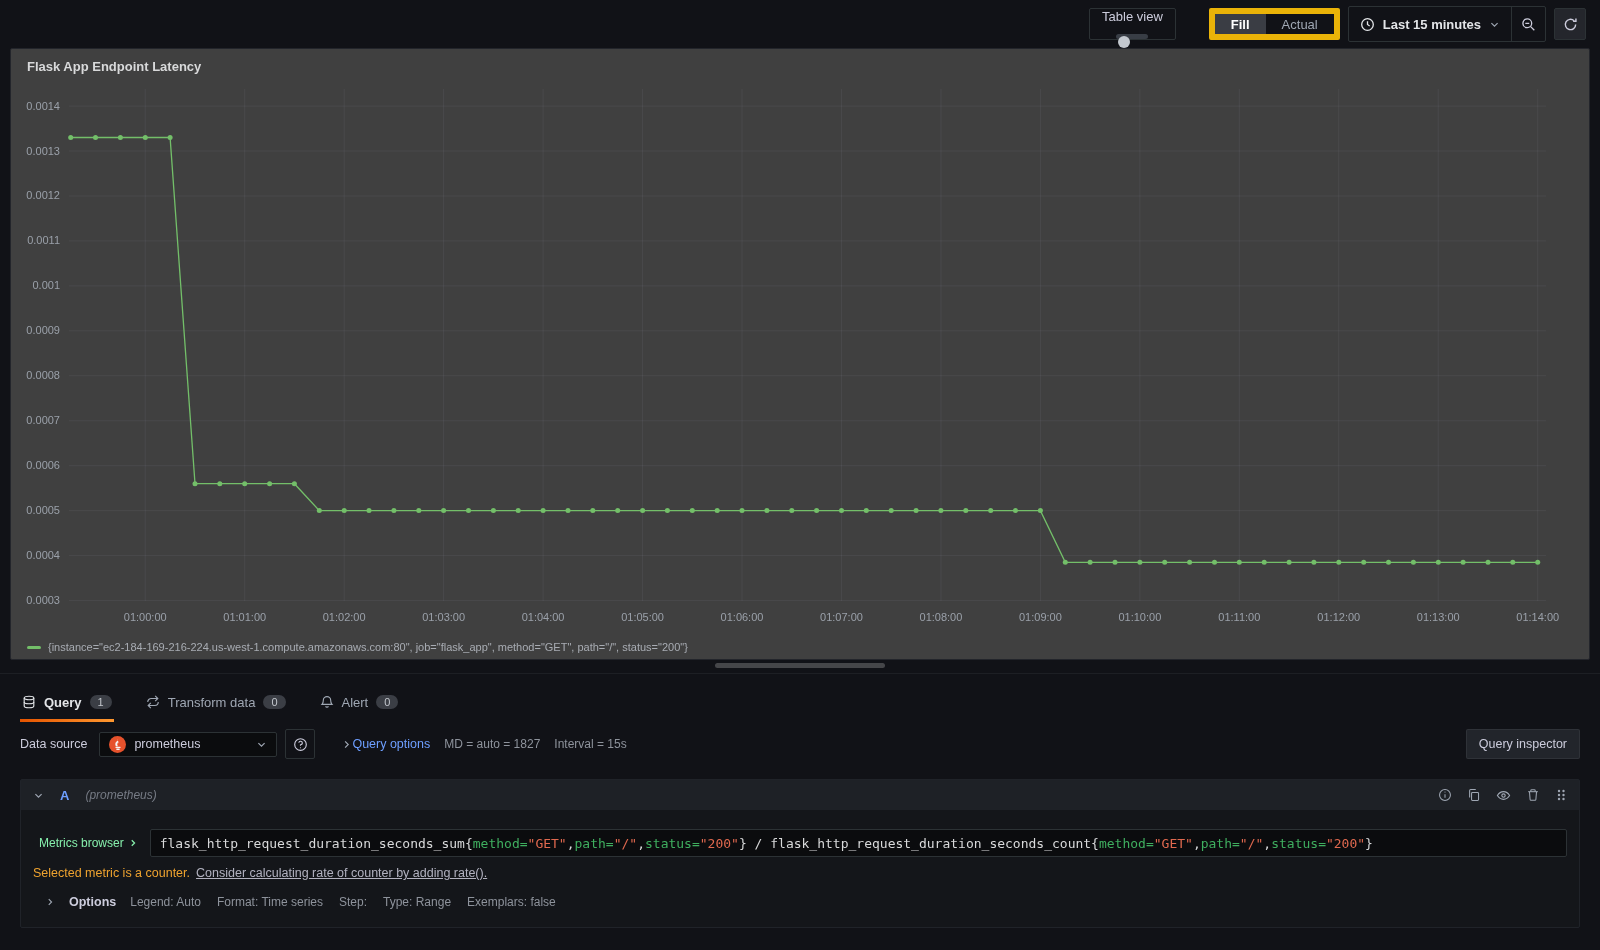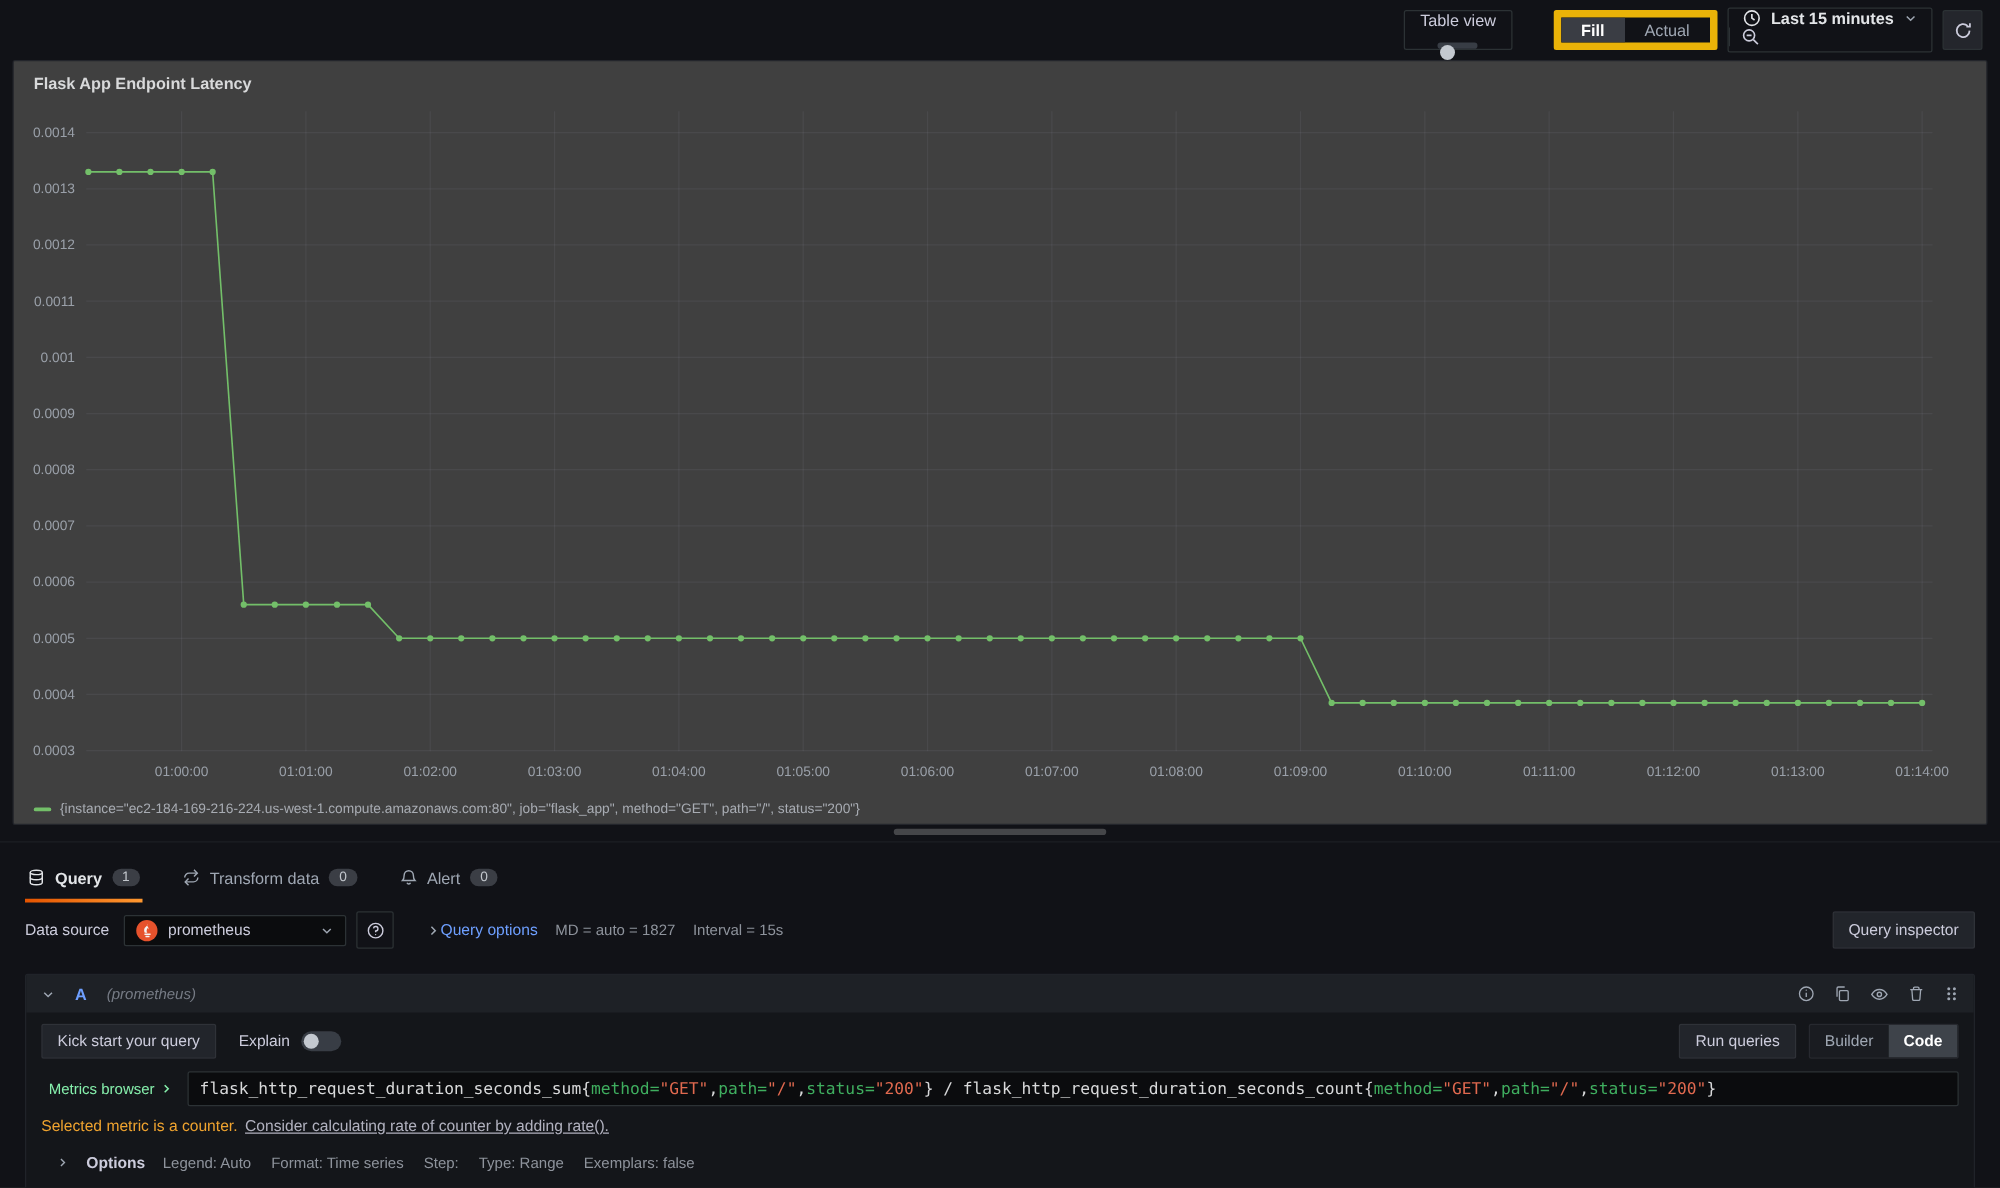--- a/index.html
+++ b/index.html
@@ -7,21 +7,21 @@
   body { width:1600px; height:950px; overflow:hidden; font-family:"Liberation Sans",sans-serif; color:#ccccdc; }
 
   
   .topbar { height:48px; display:flex; align-items:center; justify-content:flex-end; gap:8px; padding:0 14px; }
   .tv-box { display:flex; align-items:center; gap:10px; height:32px; border:1px solid #2c3235; border-radius:2px; padding:0 12px; font-size:13px; color:#ccccdc;flex-direction:column; }
   .toggle { width:32px; height:16px; border-radius:9px; background:#383d45; position:relative; cursor:pointer; }
   .toggle::after { content:''; position:absolute; left:2px; top:2px; width:12px; height:12px; border-radius:50%; background:#c3c8cf; }
   .seg-group { display:flex; height:32px; border:6px solid #eab308; border-radius:2px; overflow:hidden;margin-left:25px; }
   .seg { padding:0 16px; display:flex; align-items:center; font-size:13px; color:#9fa7b3; cursor:pointer; }
   .seg.active { background:#3a3d44; color:#ffffff; font-weight:700; }
-  .time-group { display:flex; height:36px; border:1px solid #2c3235; border-radius:2px; overflow:hidden;flex-direction:column; }
+  .time-group { display:flex; height:36px; border:1px solid #2c3235; border-radius:2px; overflow:hidden; }
   .time-btn { display:flex; align-items:center; gap:8px; padding:0 11px; color:#e3e5e8; font-size:13px; font-weight:700; cursor:pointer; }
   .time-btn .chev { color:#9fa7b3; display:flex; }
   .zoom-btn { display:flex; align-items:center; padding:0 9px; border-left:1px solid #2c3235; color:#ccccdc; cursor:pointer; }
   .refresh-btn { width:32px; height:32px; border:1px solid #2c3235; background:#24262c; border-radius:2px; display:flex; align-items:center; justify-content:center; color:#ccccdc; cursor:pointer; }
   .ticon { display:flex; align-items:center; }
 
   
   .panel { margin:0 10px; height:612px; background:#404040; border:1px solid #23252b; border-radius:2px; position:relative; }
   .panel-title { position:absolute; top:10px; left:16px; font-size:13px; font-weight:600; color:#d8d9da; z-index:2; }
   #chart { position:absolute; top:0; left:0; }
@@ -373,34 +373,20 @@
               <circle cx="4" cy="7" r="1.2"></circle>
               <circle cx="8.5" cy="7" r="1.2"></circle>
               <circle cx="4" cy="11" r="1.2"></circle>
               <circle cx="8.5" cy="11" r="1.2"></circle>
             </svg>
         </span>
       </span>
     </div>
 
     <div class="qbody">
-      <div class="qtoolbar">
-        <span class="btn">Kick start your query</span>
-        <span class="explain-wrap">
-          <span>Explain</span>
-          <span class="toggle"></span>
-        </span>
-        <span class="qtb-right">
-          <span class="btn">Run queries</span>
-          <span class="mini-seg">
-            <span class="seg">Builder</span>
-            <span class="seg active">Code</span>
-          </span>
-        </span>
-      </div>
 
       <div class="qcode-row">
         <span class="metrics-browser">
           <span>Metrics browser</span>
           <span style="display:flex">
             <svg width="10" height="10" viewBox="0 0 16 16" fill="none" stroke="currentColor" stroke-width="2">
                 <path d="M6 3.5L10.5 8 6 12.5"></path>
               </svg>
           </span>
         </span>

